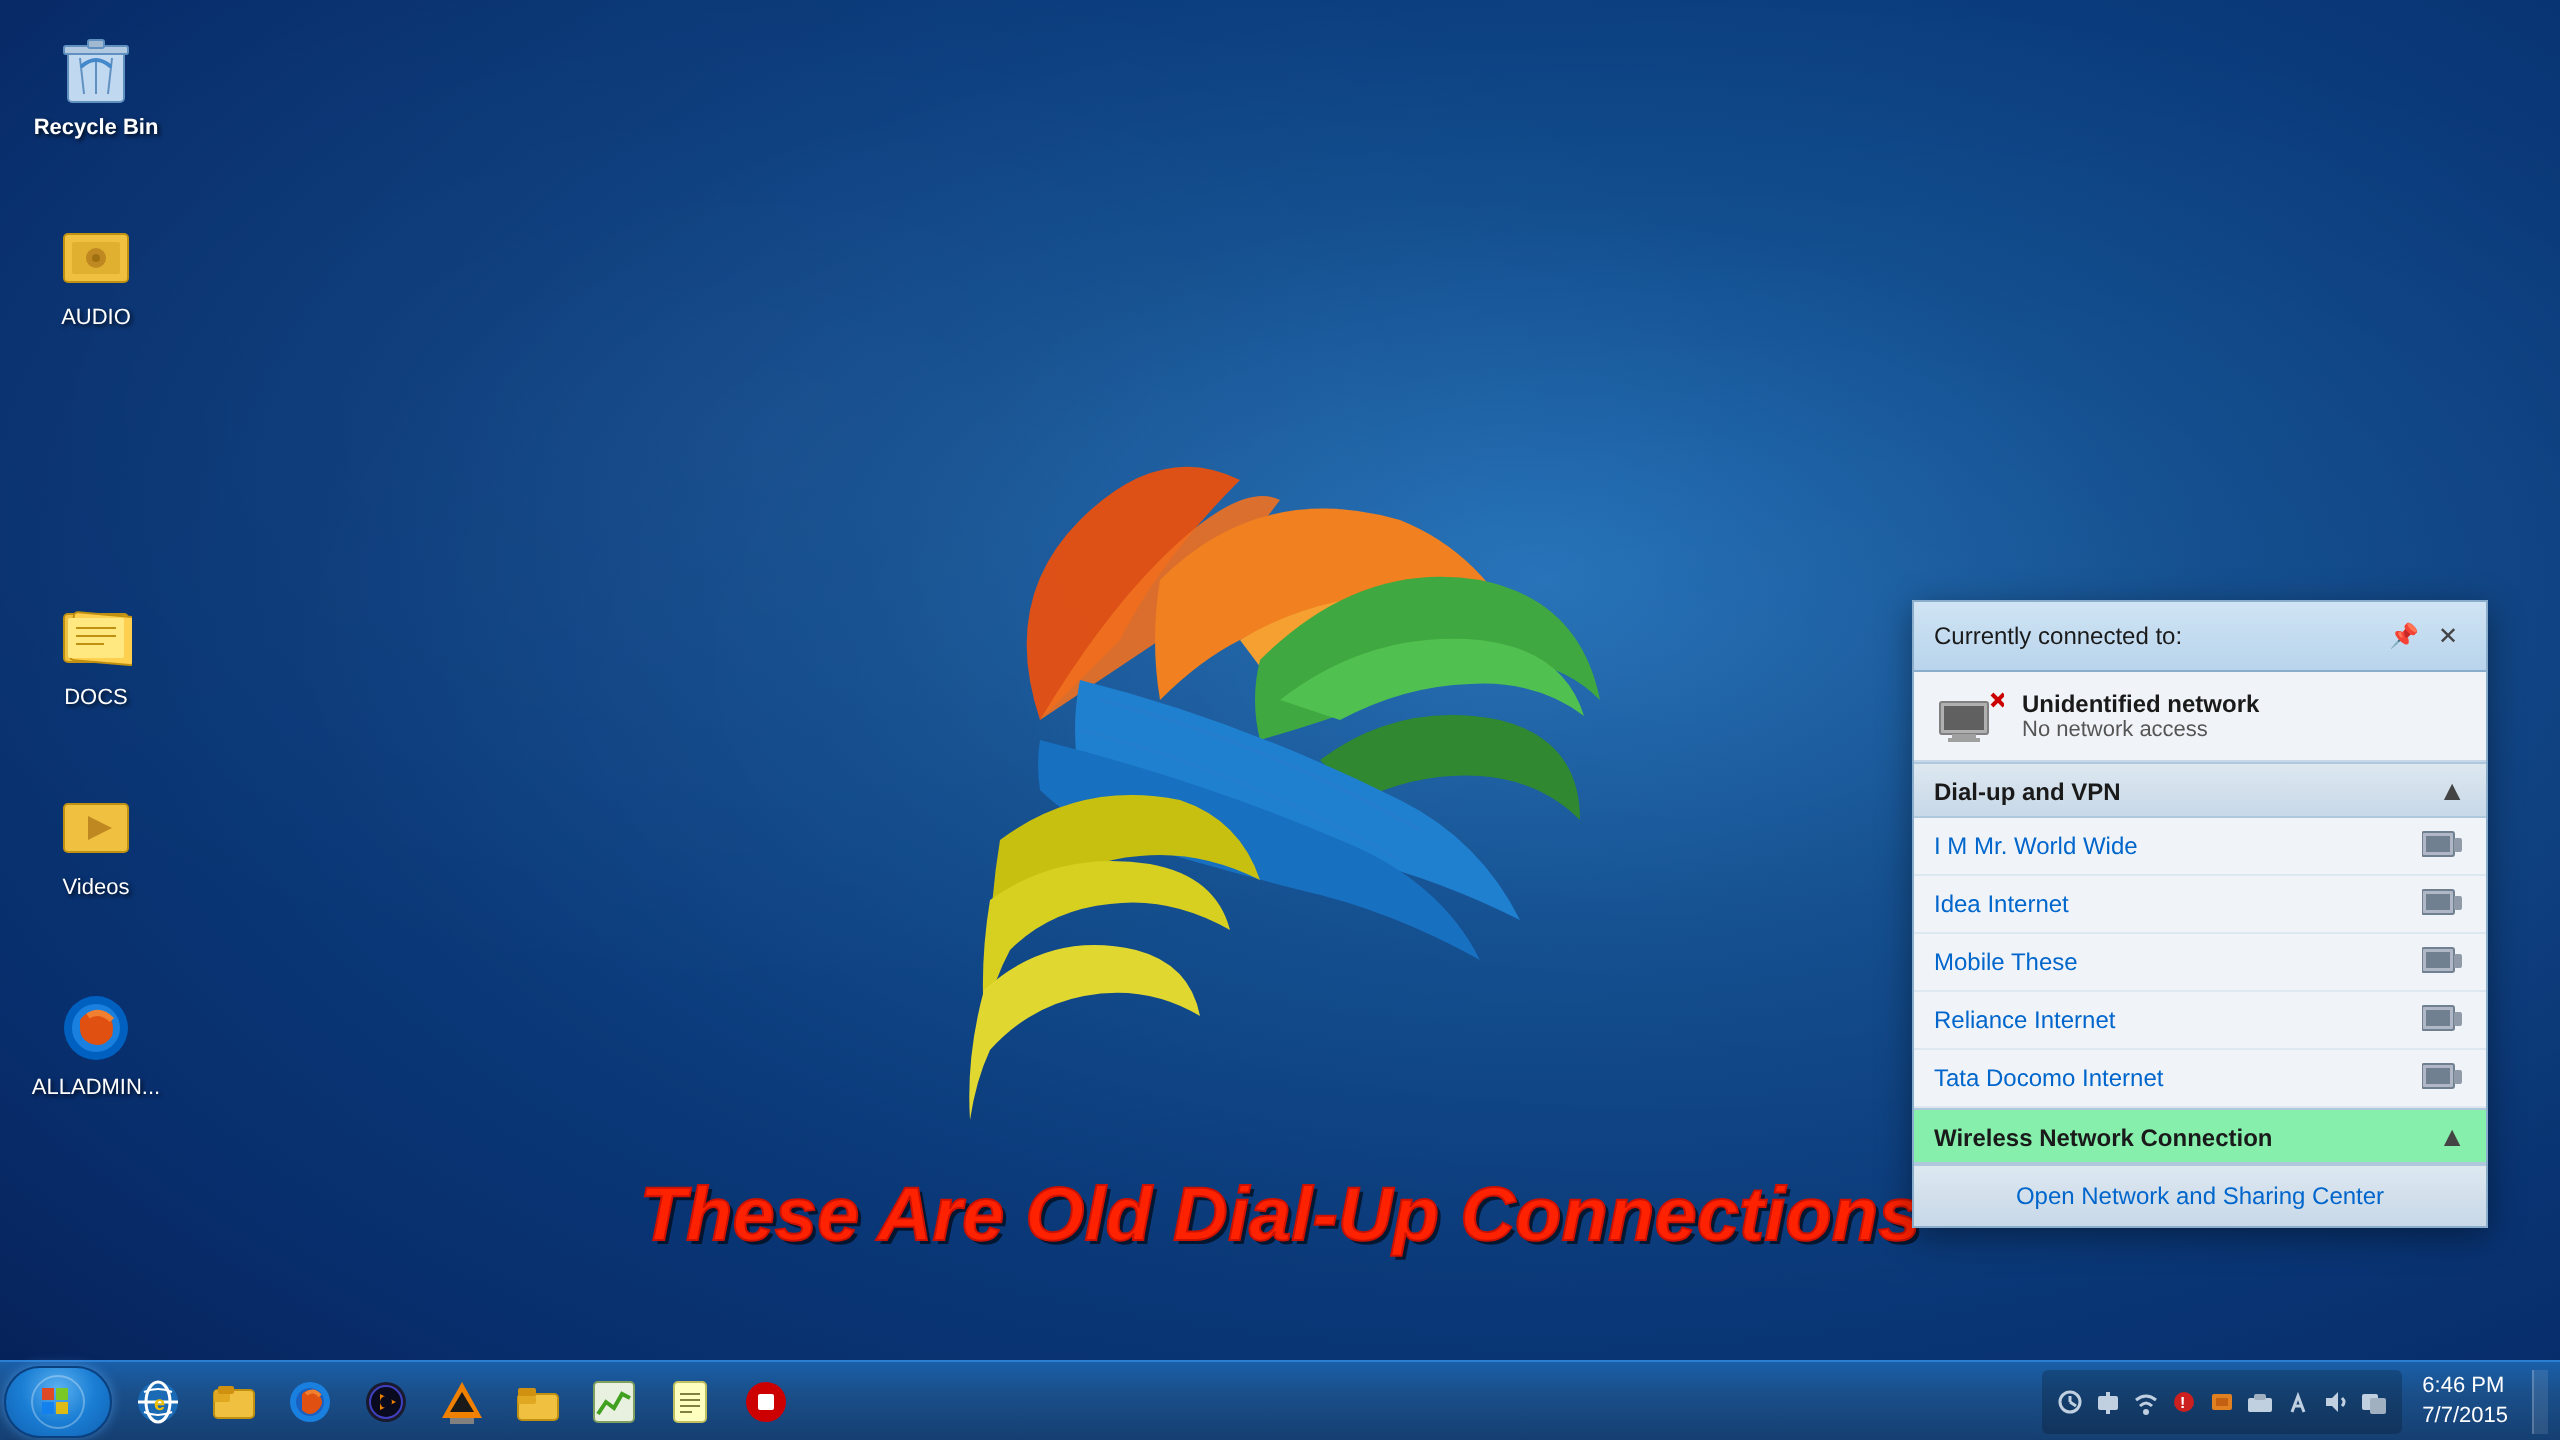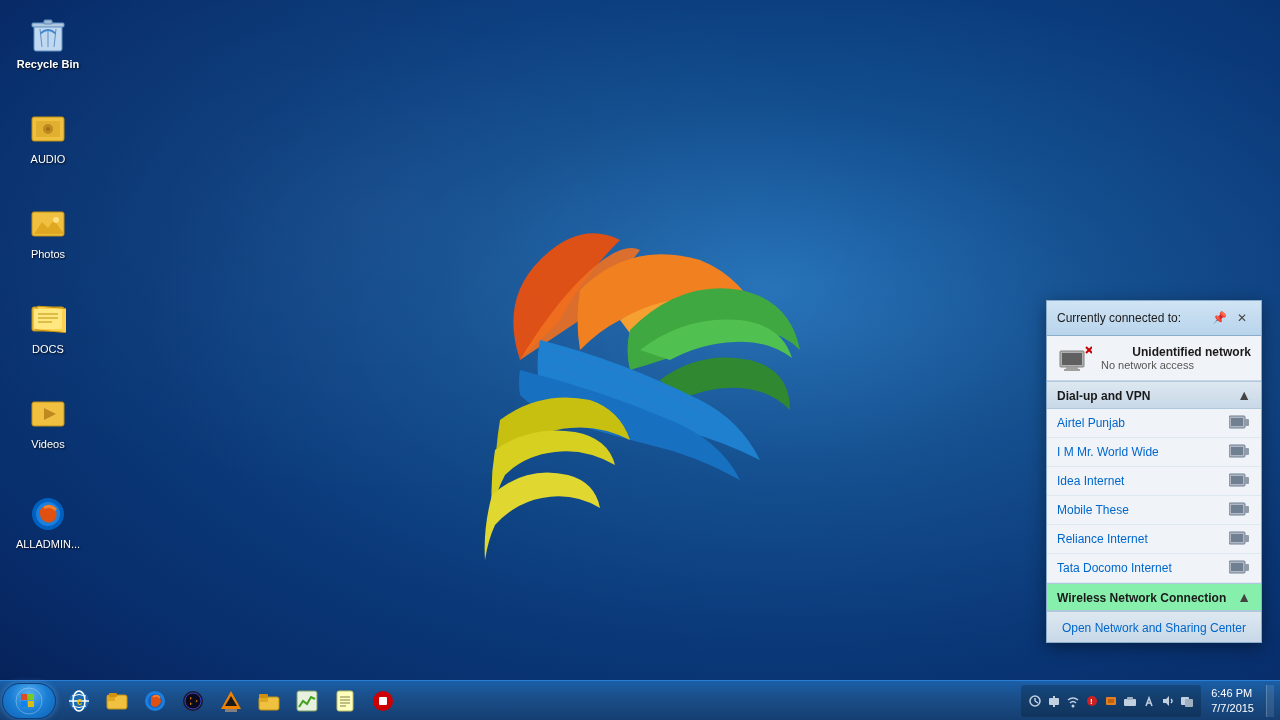--- a/index.html
+++ b/index.html
@@ -86,22 +86,22 @@
       text-shadow: 2px 2px 0px rgba(0,0,0,0.6);
       white-space: nowrap;
       pointer-events: none;
       -webkit-text-stroke: 1px #cc1100;
     }
 
     
     #network-panel {
       position: absolute;
       top: 300px;
-      right: 18px;
-      width: 216px;
+      right: 36px;
+      width: 288px;
       background: #f0f4f8;
       border: 1px solid #8aadcc;
       box-shadow: 0 4px 16px rgba(0,0,0,0.4);
     }
 
     #network-panel-header {
       background: linear-gradient(to bottom, #d0e4f4 0%, #b8d4ec 100%);
       padding: 8px 10px;
       display: flex;
       justify-content: space-between;
@@ -148,21 +148,20 @@
     }
 
     #network-info {
       flex: 1;
     }
 
     #network-name {
       font-size: 12px;
       font-weight: bold;
       color: #1a1a1a;
-      text-align: right;
     }
 
     #network-status {
       font-size: 11px;
       color: #555;
     }
 
     .section-header {
       display: flex;
       justify-content: space-between;
@@ -356,20 +355,21 @@
 
     <polygon points="745,275 750,268 755,275 748,280" fill="white" opacity="0.9"></polygon>
     <polygon points="755,285 760,278 765,285 758,290" fill="white" opacity="0.7"></polygon>
     <polygon points="735,290 742,284 740,293" fill="white" opacity="0.8"></polygon>
 
     <path d="M230,210 Q310,230 390,275" stroke="rgba(50,120,200,0.3)" stroke-width="2" fill="none"></path>
     <path d="M220,225 Q300,245 380,290" stroke="rgba(50,120,200,0.2)" stroke-width="2" fill="none"></path>
   </svg>
 
 
+  <div id="caption">These Are Old Dial-Up Connections</div>
 
   <div class="desktop-icon" style="top:10px; left:8px;font-weight:bold;">
     <div class="icon-img">
       <svg width="36" height="38" viewBox="0 0 36 38" xmlns="http://www.w3.org/2000/svg">
         <rect x="4" y="10" width="28" height="26" rx="2" fill="#c0d8f0" stroke="#6090c0" stroke-width="1"></rect>
         <rect x="2" y="8" width="32" height="4" rx="1" fill="#b0c8e0" stroke="#6090c0" stroke-width="1"></rect>
         <line x1="12" y1="8" x2="24" y2="8" stroke="#6090c0" stroke-width="1"></line>
         <rect x="14" y="5" width="8" height="4" rx="1" fill="#a0b8d0" stroke="#6090c0" stroke-width="1"></rect>
         <line x1="10" y1="14" x2="12" y2="32" stroke="#6090c0" stroke-width="1"></line>
         <line x1="18" y1="14" x2="18" y2="32" stroke="#6090c0" stroke-width="1"></line>
@@ -386,30 +386,20 @@
       <svg width="36" height="36" viewBox="0 0 36 36" xmlns="http://www.w3.org/2000/svg">
         <rect x="2" y="6" width="32" height="24" rx="2" fill="#f0c040" stroke="#c09010" stroke-width="1"></rect>
         <rect x="6" y="10" width="24" height="16" rx="1" fill="#e0b030"></rect>
         <circle cx="18" cy="18" r="5" fill="#c08820"></circle>
         <circle cx="18" cy="18" r="2" fill="#a07010"></circle>
       </svg>
     </div>
     <div class="icon-label">AUDIO</div>
   </div>
 
-  <div class="desktop-icon" style="top:200px; left:8px;">
-    <div class="icon-img">
-      <svg width="36" height="36" viewBox="0 0 36 36" xmlns="http://www.w3.org/2000/svg">
-        <rect x="2" y="6" width="32" height="24" rx="2" fill="#f0c040" stroke="#c09010" stroke-width="1"></rect>
-        <polygon points="4,28 12,16 18,22 24,14 34,28" fill="#e0a820"></polygon>
-        <circle cx="26" cy="14" r="3" fill="#ffe080"></circle>
-      </svg>
-    </div>
-    <div class="icon-label">Photos</div>
-  </div>
 
   <div class="desktop-icon" style="top:295px; left:8px;">
     <div class="icon-img">
       <svg width="36" height="36" viewBox="0 0 36 36" xmlns="http://www.w3.org/2000/svg">
         <rect x="2" y="6" width="32" height="24" rx="2" fill="#f0c040" stroke="#c09010" stroke-width="1"></rect>
         <rect x="6" y="6" width="32" height="24" rx="2" fill="#ffd050" stroke="#c09010" stroke-width="1" transform="rotate(5, 18, 18)"></rect>
         <rect x="4" y="8" width="28" height="20" rx="1" fill="#ffe880"></rect>
         <line x1="8" y1="13" x2="28" y2="13" stroke="#c09010" stroke-width="1"></line>
         <line x1="8" y1="17" x2="28" y2="17" stroke="#c09010" stroke-width="1"></line>
         <line x1="8" y1="21" x2="22" y2="21" stroke="#c09010" stroke-width="1"></line>
@@ -467,30 +457,20 @@
       </div>
     </div>
 
     <div class="section-header">
       <span class="section-title">Dial-up and VPN</span>
       <span class="section-collapse">▲</span>
     </div>
 
     <div>
       <div class="network-item">
-        <span class="network-item-name">Airtel Punjab</span>
-        <div class="network-item-icon">
-          <svg width="22" height="18" viewBox="0 0 22 18">
-              <rect x="0" y="2" width="16" height="12" rx="1" fill="#b0b8c8" stroke="#708090" stroke-width="1"></rect>
-              <rect x="16" y="5" width="4" height="7" rx="1" fill="#909aa8"></rect>
-              <rect x="2" y="4" width="12" height="8" fill="#708090"></rect>
-            </svg>
-        </div>
-      </div>
-      <div class="network-item">
         <span class="network-item-name">I M Mr. World Wide</span>
         <div class="network-item-icon">
           <svg width="22" height="18" viewBox="0 0 22 18">
               <rect x="0" y="2" width="16" height="12" rx="1" fill="#b0b8c8" stroke="#708090" stroke-width="1"></rect>
               <rect x="16" y="5" width="4" height="7" rx="1" fill="#909aa8"></rect>
               <rect x="2" y="4" width="12" height="8" fill="#708090"></rect>
             </svg>
         </div>
       </div>
       <div class="network-item">

